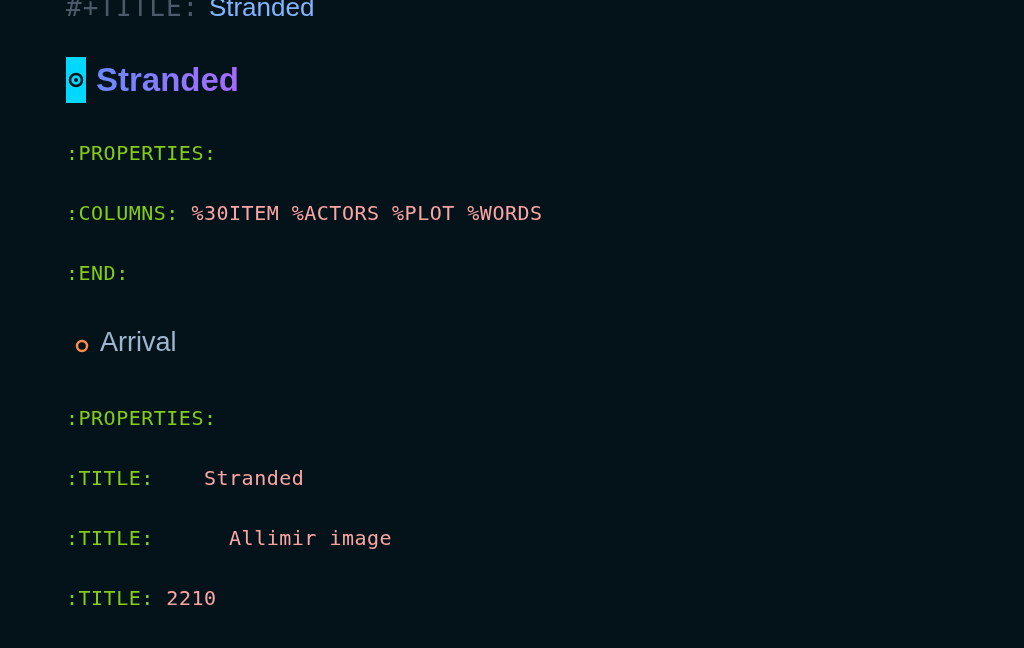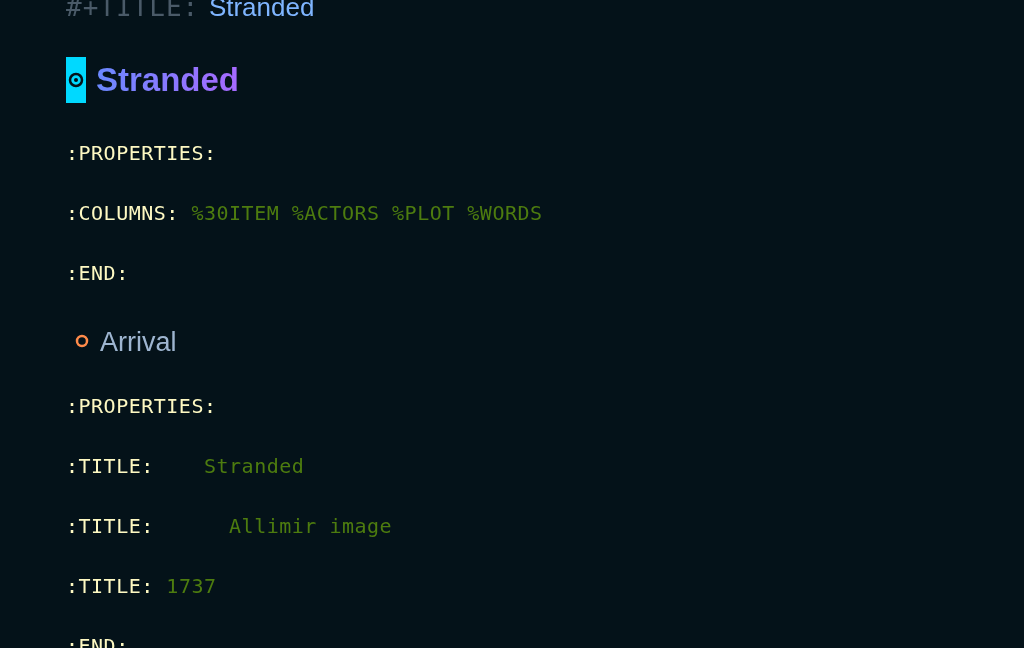--- a/index.html
+++ b/index.html
@@ -58,30 +58,30 @@
       background-clip: text;
       font-family: -apple-system, 'Segoe UI', sans-serif;
     }
     .prop-line {
       font-size: 20px;
       font-family: 'Menlo', 'Consolas', monospace;
       margin-bottom: 36px;
       letter-spacing: 0.5px;
     }
     .prop-key {
-      color: #fef9c3;
+      color: #84cc16;
     }
     .prop-val {
-      color: #4d7c0f;
+      color: #fca5a5;
     }
     .h2-line {
       display: flex;
-      align-items: center;
+      align-items: flex-end;
       margin-top: 42px;
-      margin-bottom: 36px;
+      margin-bottom: 48px;
       margin-left: 8px;
     }
     .h2-bullet {
       margin-right: 10px;
     }
     .h2-text {
       font-size: 27px;
       font-weight: 500;
       color: #9eb5d0;
       font-family: -apple-system, 'Segoe UI', sans-serif;
@@ -140,18 +140,18 @@
 
 <div class="prop-line">
   <span class="prop-key">:TITLE:</span>
   <span>&nbsp;&nbsp;&nbsp;&nbsp;</span>
   <span class="prop-val">Allimir image</span>
 </div>
 
 <div class="prop-line">
   <span class="prop-key">:TITLE:</span>
   <span> </span>
-  <span class="prop-val">1737</span>
+  <span class="prop-val">2210</span>
 </div>
 
 <div class="prop-line">
   <span class="prop-key">:END:</span>
 </div>
 
 </body></html>

